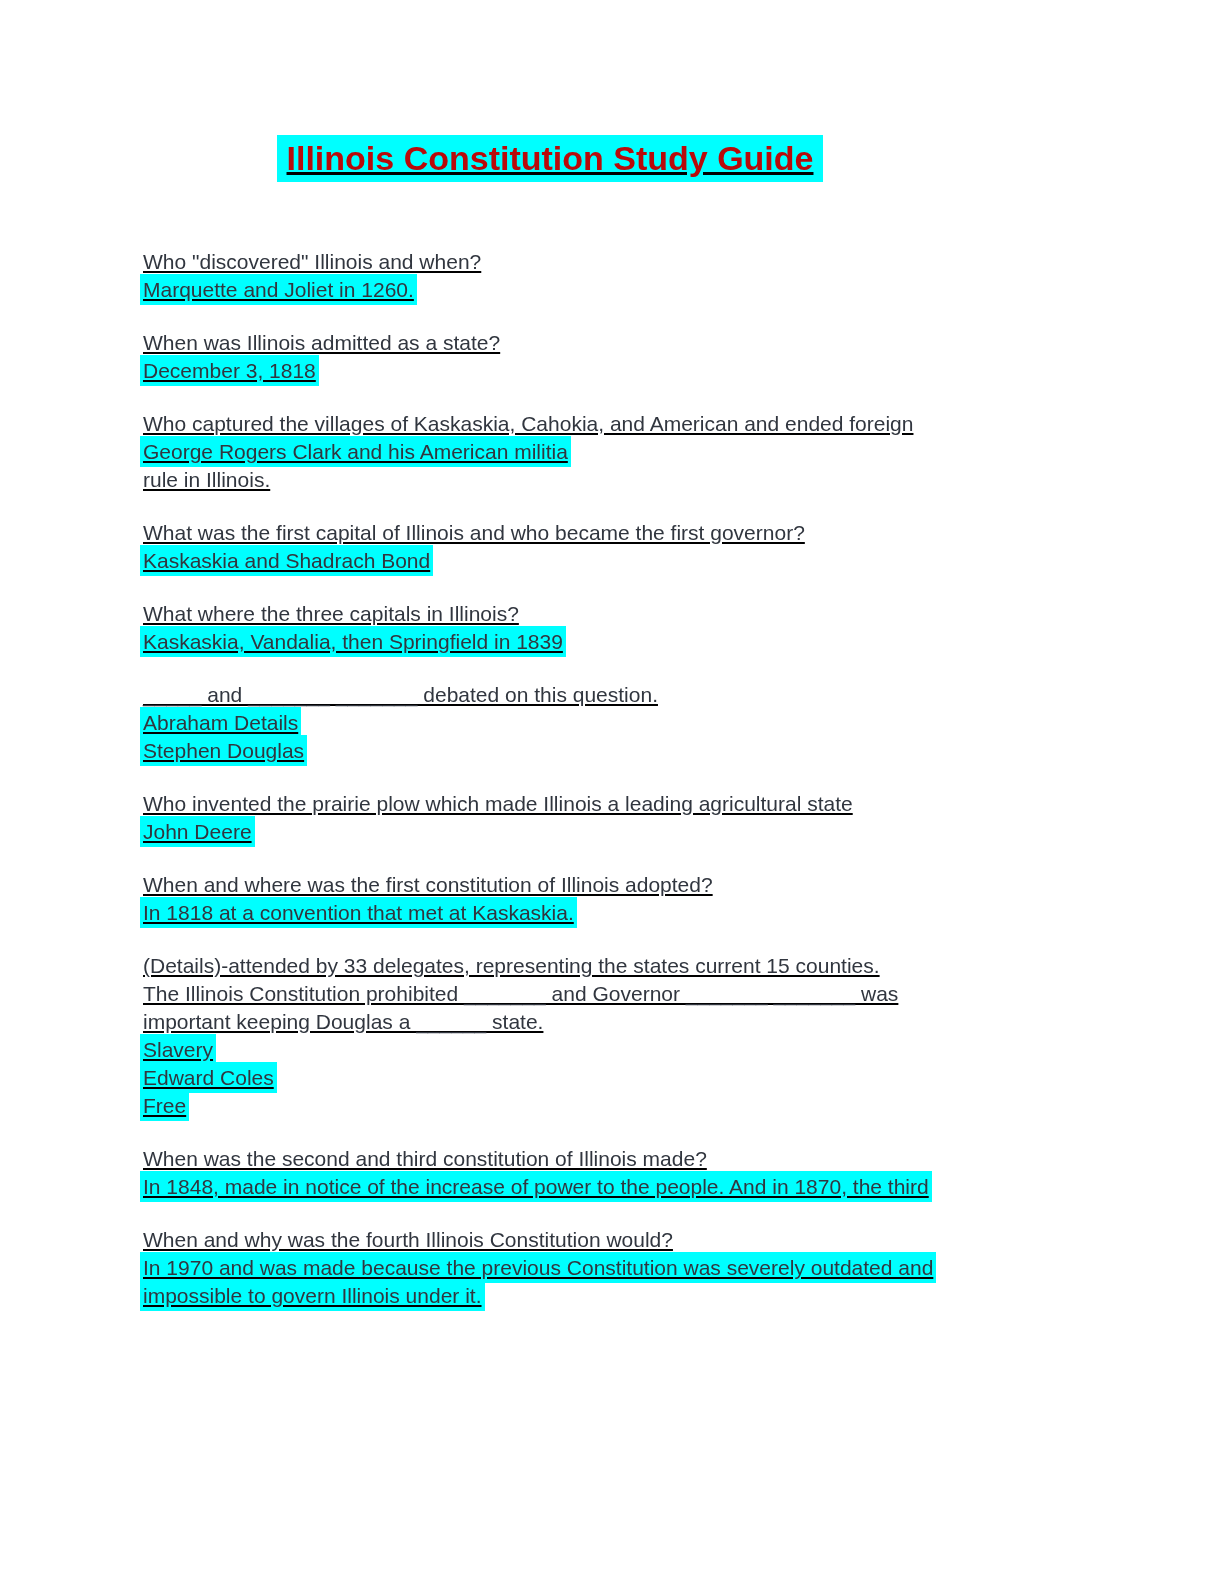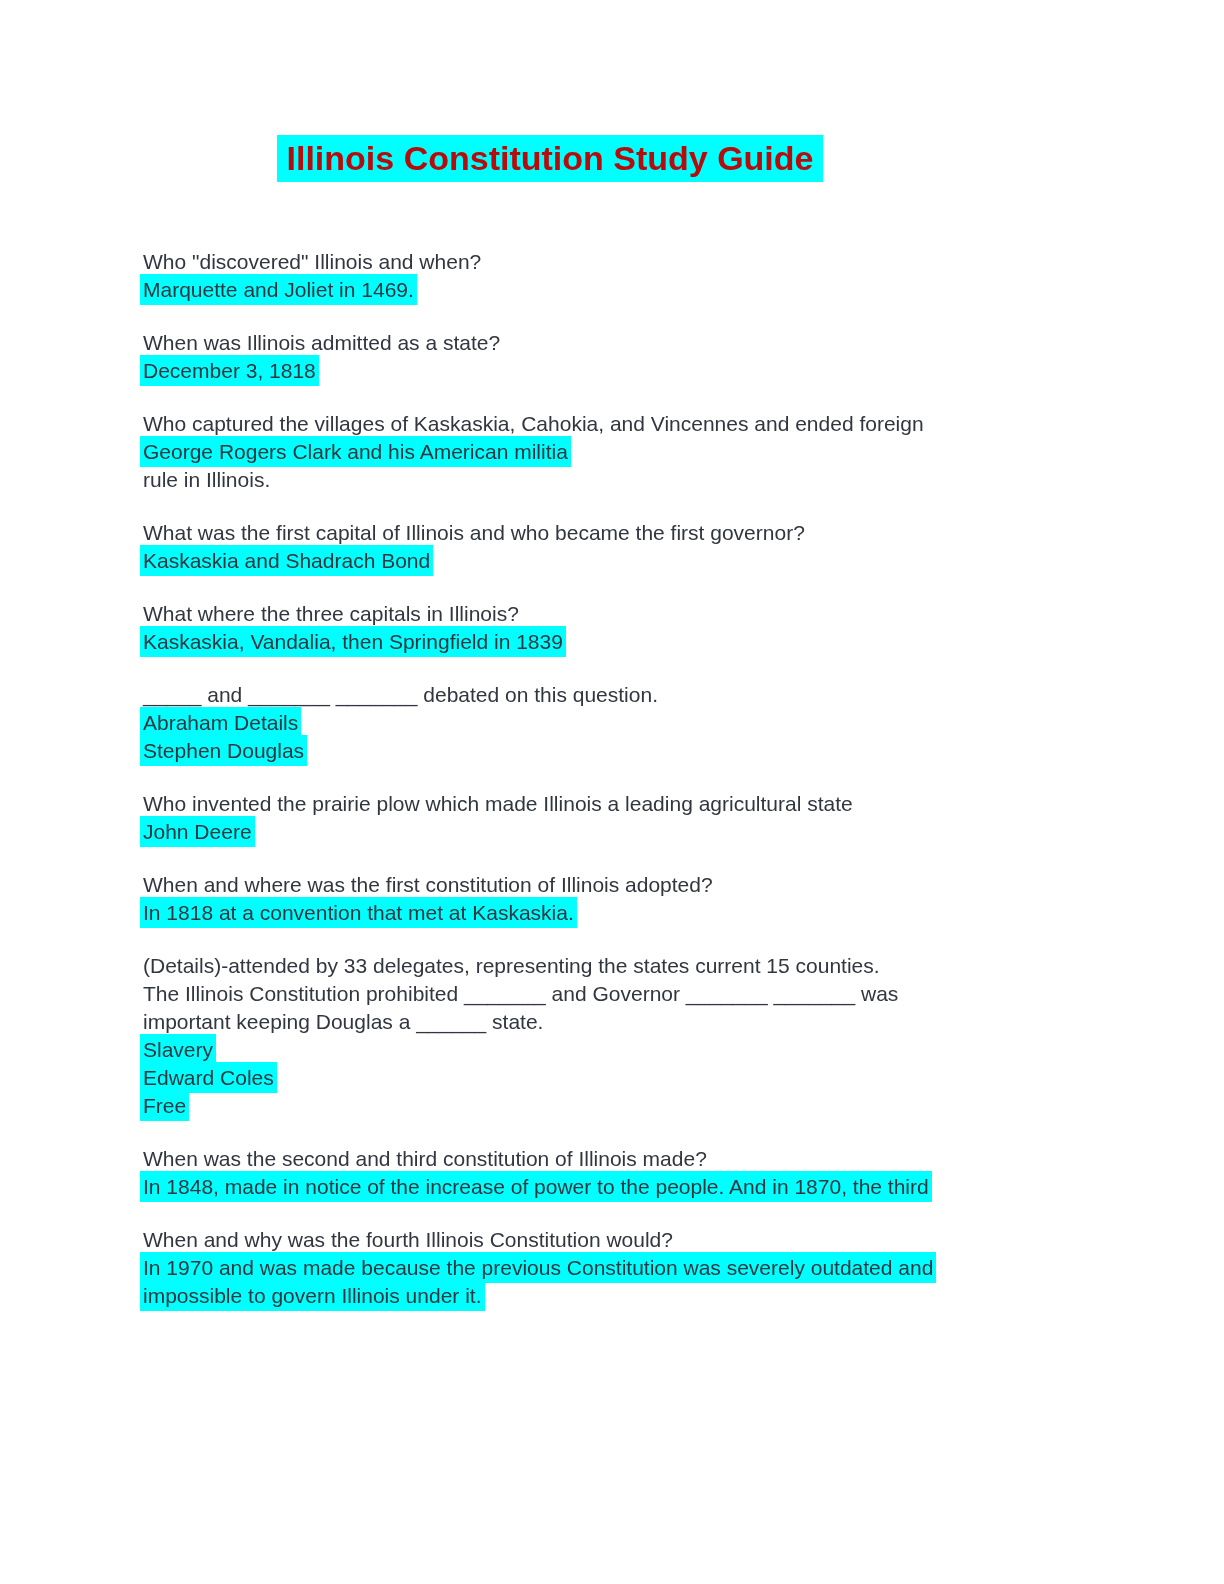--- a/index.html
+++ b/index.html
@@ -15,20 +15,21 @@
     height: 1584px;
     background: var(--page-bg);
     font-family: "Liberation Sans", sans-serif;
   }
   .page {
     position: relative;
     width: 1100px;
     height: 1584px;
     overflow: hidden;
     background: var(--page-bg);
+    text-decoration: underline;
   }
   .title {
     margin: 0;
     padding-top: 141px;
     text-align: center;
     font-size: 34px;
     line-height: 34px;
     font-weight: bold;
     letter-spacing: 0px;
   }
@@ -52,28 +53,28 @@
   }
 </style>
 </head>
 <body>
 
 <div class="page">
   <h1 class="title"><span class="title-hl">Illinois Constitution Study Guide</span></h1>
   <div class="content">
       <div class="qa-block">
         <div class="line">Who "discovered" Illinois and when?</div>
-        <div class="line"><span class="hl">Marquette and Joliet in 1469.</span></div>
+        <div class="line"><span class="hl">Marquette and Joliet in 1260.</span></div>
       </div>
       <div class="qa-block">
         <div class="line">When was Illinois admitted as a state?</div>
         <div class="line"><span class="hl">December 3, 1818</span></div>
       </div>
       <div class="qa-block">
-        <div class="line">Who captured the villages of Kaskaskia, Cahokia, and Vincennes and ended foreign</div>
+        <div class="line">Who captured the villages of Kaskaskia, Cahokia, and American and ended foreign</div>
         <div class="line"><span class="hl">George Rogers Clark and his American militia</span></div>
         <div class="line">rule in Illinois.</div>
       </div>
       <div class="qa-block">
         <div class="line">What was the first capital of Illinois and who became the first governor?</div>
         <div class="line"><span class="hl">Kaskaskia and Shadrach Bond</span></div>
       </div>
       <div class="qa-block">
         <div class="line">What where the three capitals in Illinois?</div>
         <div class="line"><span class="hl">Kaskaskia, Vandalia, then Springfield in 1839</span></div>

